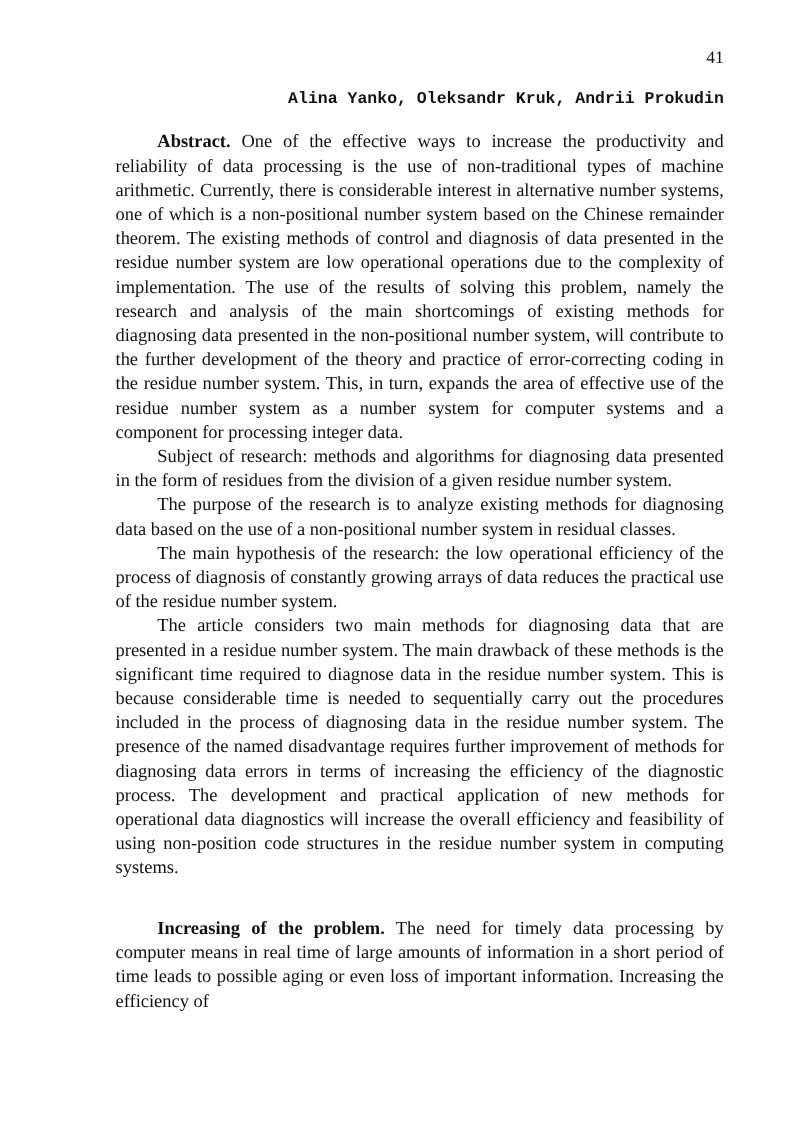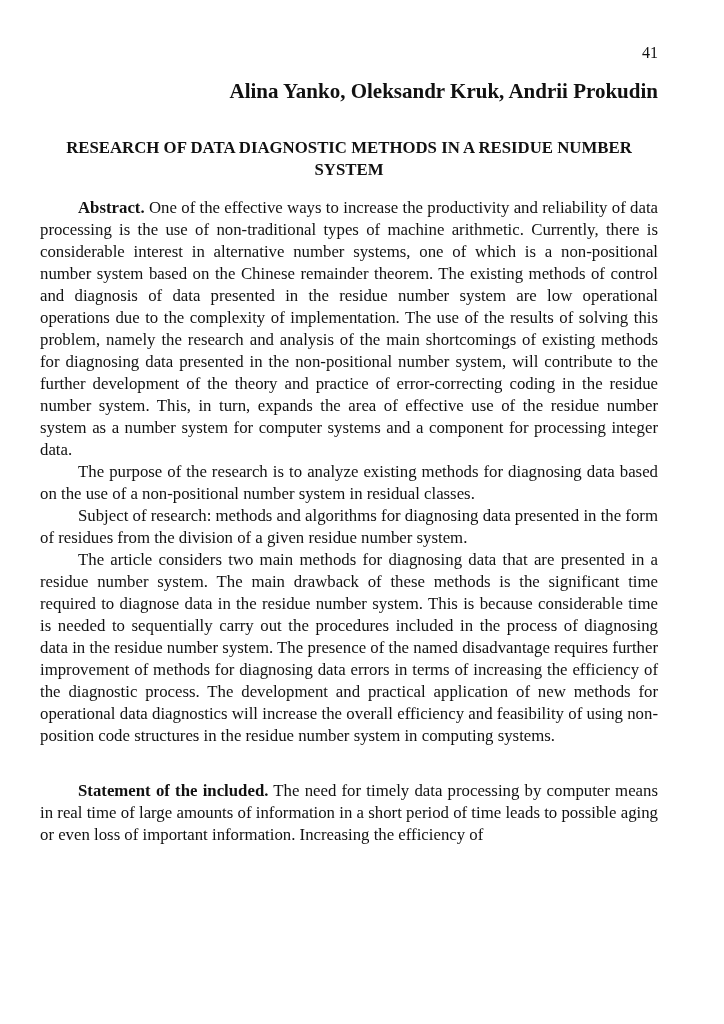--- a/index.html
+++ b/index.html
@@ -8,41 +8,42 @@
     background: #ffffff;
   }
   .page {
     position: relative;
     width: 724px;
     height: 1024px;
     box-sizing: border-box;
     background: #ffffff;
     color: #111111;
     font-family: "Liberation Serif", "DejaVu Serif", serif;
-    padding: 42px 66px 0 40px;
+    padding: 42px 66px 0 105px;
     overflow: hidden;
   }
   .page-number {
     font-size: 16px;
     line-height: 22px;
     text-align: right;
   }
   .udc-line {
     margin-top: 16px;
     font-size: 16.8px;
     line-height: 22px;
     font-style: italic;
     text-align: left;
   }
   .authors-line {
     margin-top: 16px;
-    font-size: 21px;
+    font-size: 15px;
     line-height: 22px;
     font-weight: bold;
     text-align: right;
+    font-family: Liberation Mono, monospace;
   }
   .paper-title {
     margin-top: 35px;
     font-size: 16.8px;
     line-height: 22px;
     font-weight: bold;
     text-align: center;
   }
   .body-text p {
     margin: 0;
@@ -64,32 +65,32 @@
 </head>
 <body>
 
 <div class="page">
 
   <div class="page-number">41</div>
 
 
   <div class="authors-line">Alina Yanko, Oleksandr Kruk, Andrii Prokudin</div>
 
-  <div class="paper-title">RESEARCH OF DATA DIAGNOSTIC METHODS IN A RESIDUE NUMBER SYSTEM</div>
 
   <div class="body-text">
 
     <p class="first-para"><span class="lead-bold">Abstract.</span><span> One of the effective ways to increase the productivity and reliability of data processing is the use of non-traditional types of machine arithmetic. Currently, there is considerable interest in alternative number systems, one of which is a non-positional number system based on the Chinese remainder theorem. The existing methods of control and diagnosis of data presented in the residue number system are low operational operations due to the complexity of implementation. The use of the results of solving this problem, namely the research and analysis of the main shortcomings of existing methods for diagnosing data presented in the non-positional number system, will contribute to the further development of the theory and practice of error-correcting coding in the residue number system. This, in turn, expands the area of effective use of the residue number system as a number system for computer systems and a component for processing integer data.</span></p>
 
+    <p>Subject of research: methods and algorithms for diagnosing data presented in the form of residues from the division of a given residue number system.</p>
+
     <p>The purpose of the research is to analyze existing methods for diagnosing data based on the use of a non-positional number system in residual classes.</p>
 
-    <p>Subject of research: methods and algorithms for diagnosing data presented in the form of residues from the division of a given residue number system.</p>
-
+    <p>The main hypothesis of the research: the low operational efficiency of the process of diagnosis of constantly growing arrays of data reduces the practical use of the residue number system.</p>
 
     <p>The article considers two main methods for diagnosing data that are presented in a residue number system. The main drawback of these methods is the significant time required to diagnose data in the residue number system. This is because considerable time is needed to sequentially carry out the procedures included in the process of diagnosing data in the residue number system. The presence of the named disadvantage requires further improvement of methods for diagnosing data errors in terms of increasing the efficiency of the diagnostic process. The development and practical application of new methods for operational data diagnostics will increase the overall efficiency and feasibility of using non-position code structures in the residue number system in computing systems.</p>
 
 
 
-    <p class="statement-para"><span class="lead-bold">Statement of the included.</span><span> The need for timely data processing by computer means in real time of large amounts of information in a short period of time leads to possible aging or even loss of important information. Increasing the efficiency of</span></p>
+    <p class="statement-para"><span class="lead-bold">Increasing of the problem.</span><span> The need for timely data processing by computer means in real time of large amounts of information in a short period of time leads to possible aging or even loss of important information. Increasing the efficiency of</span></p>
 
   </div>
 
 </div>
 
 </body></html>

